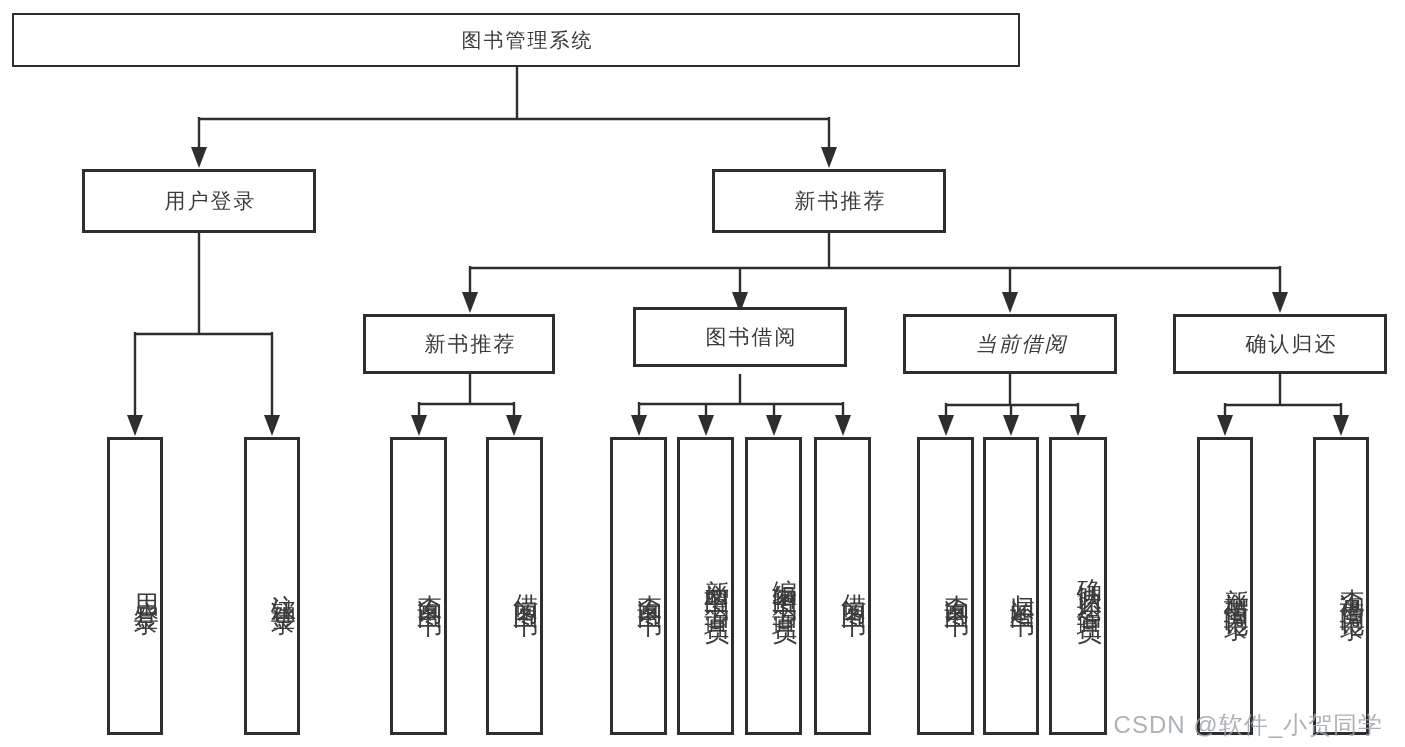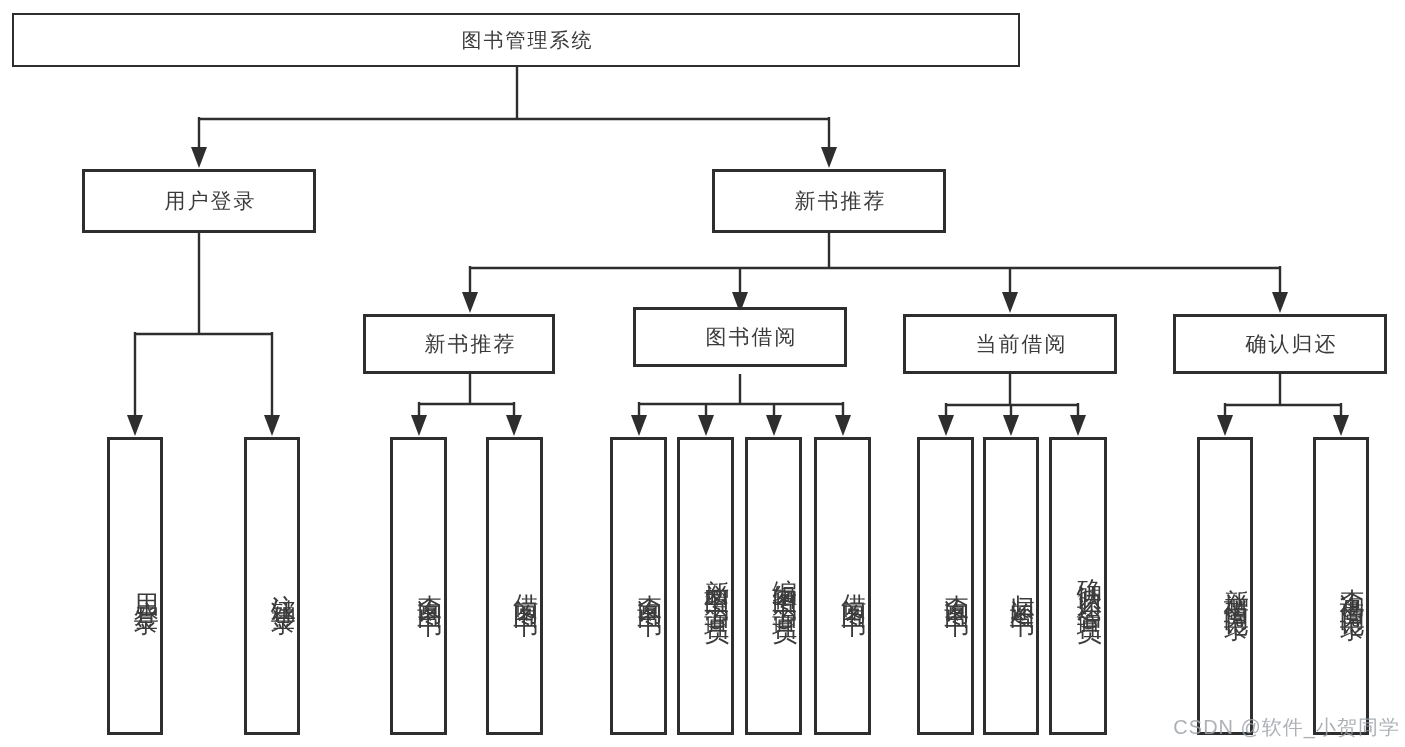--- a/index.html
+++ b/index.html
@@ -41,23 +41,23 @@
   .box.leaf .vtext {
     writing-mode: vertical-rl;
     text-orientation: mixed;
     font-size: 25px;
     letter-spacing: 6px;
     line-height: 1.05;
     white-space: nowrap;
   }
   .watermark {
     position: absolute;
-    right: 5px;
+    right: 22px;
     bottom: 6px;
-    font-size: 20px;
+    font-size: 24px;
     letter-spacing: 1px;
     color: rgba(158, 163, 169, 0.85);
     z-index: 20;
     pointer-events: none;
   }
 </style>
 </head>
 <body>
 
 <div class="canvas">
@@ -103,21 +103,21 @@
   <div class="box hnode" style="left:712px; top:169px; width:234px; height:64px;">
     <span>新书推荐</span>
   </div>
 
   <div class="box hnode" style="left:363px; top:314px; width:192px; height:60px;">
     <span>新书推荐</span>
   </div>
   <div class="box hnode" style="left:633px; top:307px; width:214px; height:60px;">
     <span>图书借阅</span>
   </div>
-  <div class="box hnode" style="left:903px; top:314px; width:214px; height:60px;">
+  <div class="box hnode" style="left:903px; top:314px; width:214px; height:60px;font-style:italic;">
     <span>当前借阅</span>
   </div>
   <div class="box hnode" style="left:1173px; top:314px; width:214px; height:60px;">
     <span>确认归还</span>
   </div>
 
   <div class="box leaf" style="left:107px; top:437px; width:56px; height:298px;">
     <span class="vtext">用户登录</span>
   </div>
   <div class="box leaf" style="left:244px; top:437px; width:56px; height:298px;">

